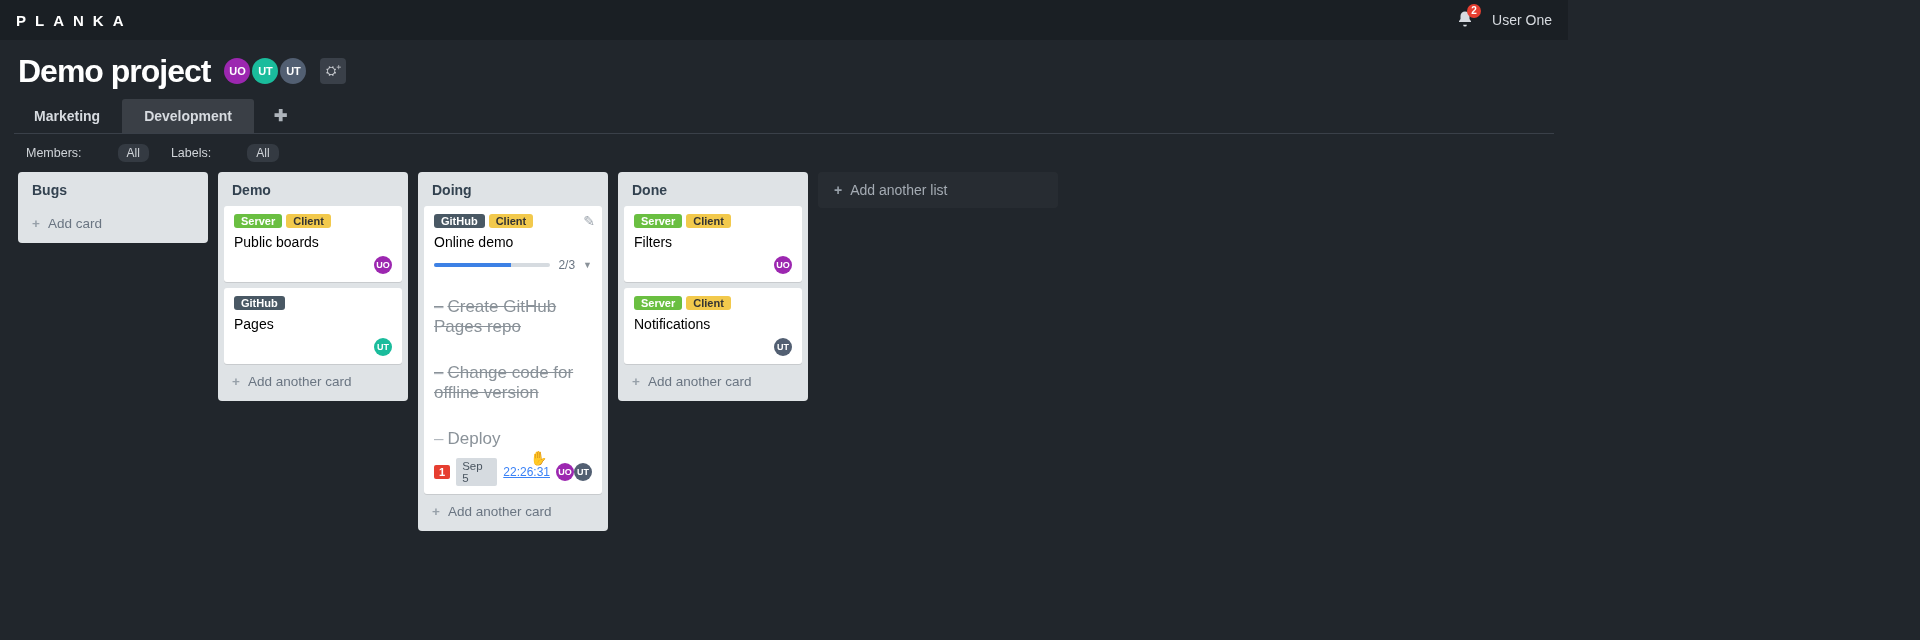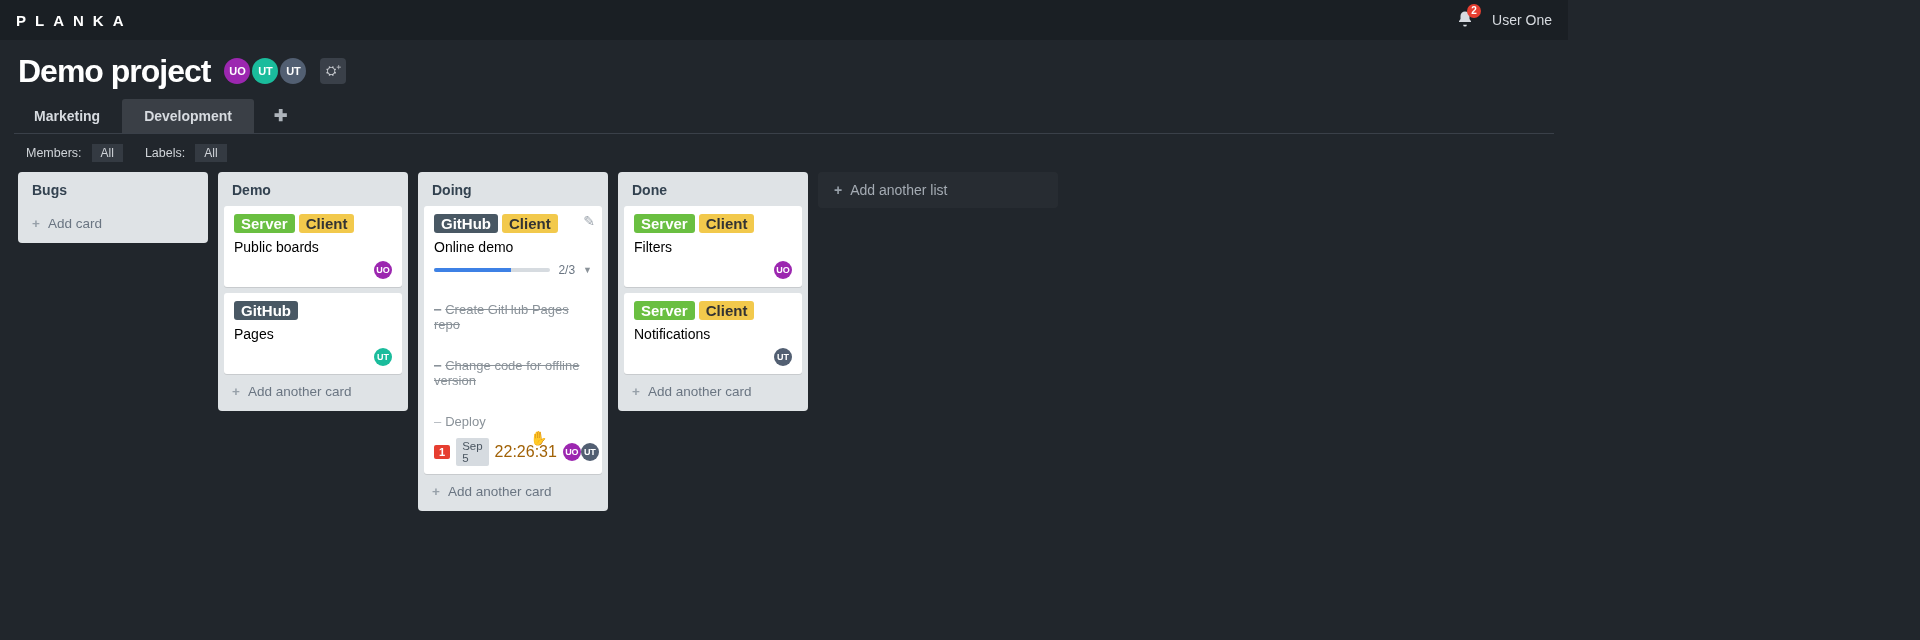--- a/index.html
+++ b/index.html
@@ -26,49 +26,49 @@
   .avatar.sm{width:18px;height:18px;font-size:9px;}
   .p0{background:var(--avatar-purple);} .p1{background:var(--avatar-teal);} .p2{background:var(--avatar-slate);}
   .add-member{width:26px;height:26px;border-radius:4px;background:#3a4049;color:#c9ccd1;display:flex;align-items:center;justify-content:center;cursor:pointer;font-size:13px;}
   .boards-row{display:flex;align-items:flex-end;gap:0;padding:0 12px;margin-top:6px;}
   .board-tab{padding:9px 22px;color:#d7dbe0;font-weight:600;cursor:pointer;font-size:14px;}
   .board-tab.active{background:#3a3f46;border-radius:3px 3px 0 0;}
   .add-board{padding:8px 12px;color:#aeb4bb;font-size:16px;cursor:pointer;font-weight:700;margin-left:8px;}
   .divider{height:1px;background:#3a4049;margin:0 14px 10px 14px;}
   .filters{display:flex;gap:22px;padding:0 26px 10px 26px;font-size:12.5px;color:#d0d4d9;}
   .filter-group{display:flex;align-items:center;gap:10px;}
-  .chip{background:#343a42;padding:2px 9px;border-radius:0;cursor:pointer;font-size:12px;}
+  .chip{background:#343a42;padding:2px 9px;border-radius:7px;cursor:pointer;font-size:12px;margin-left:26px;}
   .board{display:flex;gap:10px;padding:0 18px;align-items:flex-start;}
   .list{background:var(--list-bg);border-radius:4px;width:190px;padding:0 0 8px 0;flex-shrink:0;}
   .list-title{padding:10px 14px 8px 14px;font-weight:700;color:#334250;font-size:14px;}
   .cards{padding:0 6px;display:flex;flex-direction:column;gap:6px;}
   .card{background:#fff;border-radius:3px;padding:8px 10px 8px 10px;color:var(--text-dark);position:relative;box-shadow:0 1px 0 rgba(0,0,0,.1);}
   .labels{display:flex;gap:4px;margin-bottom:6px;}
-  .label{font-size:15px;font-weight:600;padding:1px 7px;border-radius:3px;color:#fff;}
+  .label{font-size:11px;font-weight:600;padding:1px 7px;border-radius:3px;color:#fff;}
   .lg{background:var(--label-green);} .ly{background:var(--label-yellow);color:#333;} .ld{background:var(--label-dark);}
   .card-title{font-size:14px;color:#000000;}
   .card-avatars{display:flex;justify-content:flex-end;gap:0;margin-top:6px;}
   .card-avatars .avatar.sm{margin-left:-3px;}
   .add-card{color:#6a7582;padding:10px 14px 4px 14px;font-size:13.5px;cursor:pointer;display:flex;align-items:center;gap:8px;}
   .plus{font-weight:700;color:#97a0a9;}
   .add-list{color:#a4abb3;font-size:14px;padding:10px 16px;cursor:pointer;display:flex;align-items:center;gap:8px;background:rgba(255,255,255,.03);border-radius:4px;height:36px;width:240px;}
   .edit-icon{position:absolute;top:7px;right:7px;color:#9aa2ab;cursor:pointer;}
   .progress-row{display:flex;align-items:center;gap:8px;margin-top:8px;}
   .progress-bar{flex:1;height:4px;background:#d6dbe0;border-radius:2px;overflow:hidden;}
   .progress-fill{height:100%;background:var(--progress);}
   .progress-text{font-size:12px;color:#6a7582;}
   .chev{font-size:9px;color:#8a9299;}
   .checklist{margin-top:6px;}
-  .check-item{font-size:13px;color:#8a9299;padding:1px 0;margin-top:24px;}
+  .check-item{font-size:17px;color:#8a9299;padding:1px 0;margin-top:24px;}
   .check-item.done{text-decoration:line-through;}
   .dash{color:#b0b6bd;margin-right:4px;}
   .meta-row{display:flex;align-items:center;gap:6px;margin-top:8px;}
   .count-badge{background:var(--red);color:#fff;font-size:11px;padding:1px 5px;border-radius:2px;font-weight:600;}
   .date-badge{background:#d6dbe0;color:#4a5560;font-size:11.5px;padding:2px 6px;border-radius:2px;}
-  .timer{color:#a16207;font-size:16px;}
+  .timer{color:#3b82f6;font-size:12px;text-decoration:underline;}
   .meta-right{margin-left:auto;display:flex;}
   .grab{position:absolute;right:54px;bottom:28px;color:#333;font-size:14px;pointer-events:none;}
 </style>
 </head>
 <body>
 
 <div class="topbar">
   <div class="brand">PLANKA</div>
   <div class="top-right">
     <div class="bell">

